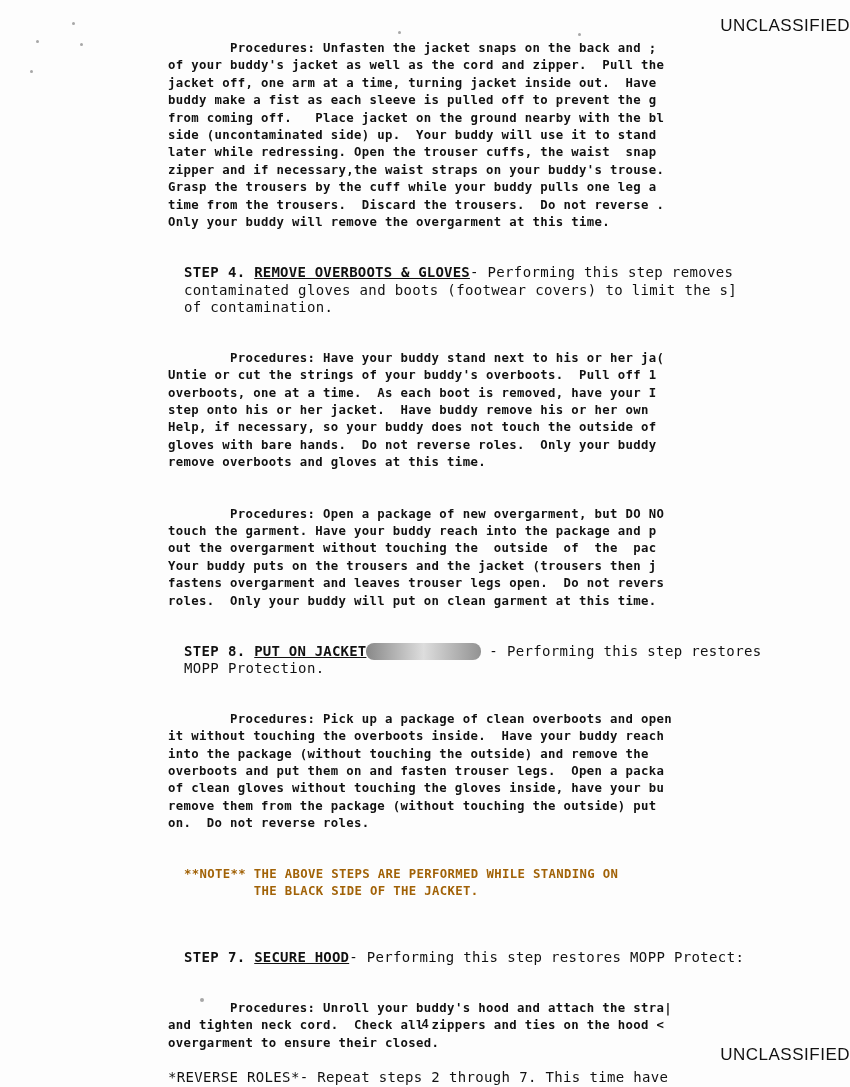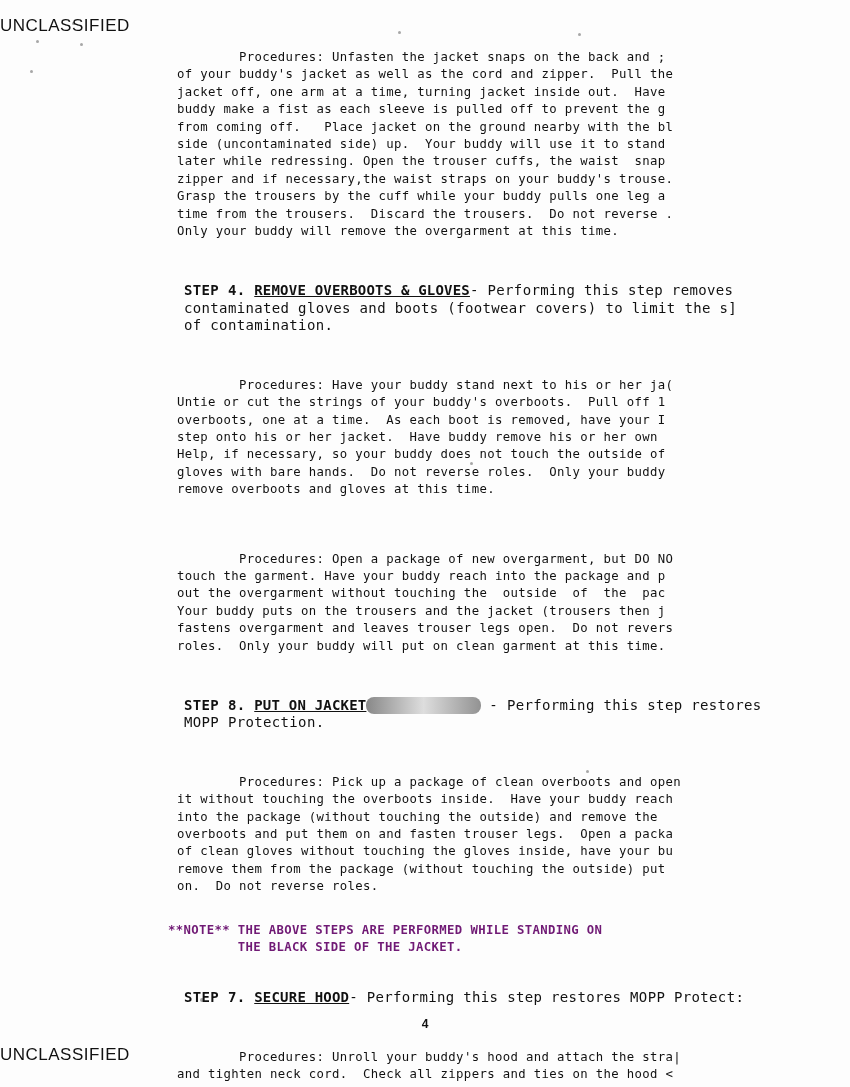--- a/index.html
+++ b/index.html
@@ -24,21 +24,21 @@
   .speck {
     position: absolute;
     background: #8a8a8a;
     border-radius: 50%;
     opacity: 0.75;
   }
   .hdr, .ftr {
     position: absolute;
     left: 0;
     width: 100%;
-    text-align: left;
+    text-align: right;
     font-family: "Liberation Sans", sans-serif;
     font-size: 17px;
     letter-spacing: 0.5px;
     color: #111;
   }
   .hdr { top: 16px; }
   .ftr { bottom: 22px; }
   .pagenum {
     position: absolute;
     left: 0;
@@ -56,21 +56,22 @@
     top: 40px;
     width: 660px;
   }
   .para {
     font-family: "DejaVu Sans Mono", monospace;
     font-size: 12.3px;
     line-height: 17.4px;
     letter-spacing: 0.35px;
     white-space: pre-wrap;
     color: #111;
-    margin: 9px;
+    margin: 0;
+    font-weight: bold;
   }
   .gap-lg { height: 17px; }
   .step-line {
     font-family: "DejaVu Sans Mono", monospace;
     font-size: 14px;
     line-height: 17.4px;
     letter-spacing: 0.35px;
     white-space: pre-wrap;
     color: #111;
     margin: 16px;
@@ -83,22 +84,22 @@
     text-decoration: underline;
     letter-spacing: 0.2px;
   }
   .note {
     font-family: "DejaVu Sans Mono", monospace;
     font-size: 12.3px;
     line-height: 17.4px;
     letter-spacing: 0.35px;
     white-space: pre-wrap;
     font-weight: bold;
-    color: #701a75;
-    margin: 0;
+    color: #a16207;
+    margin: 16px;
   }
   .rev {
     font-family: "DejaVu Sans Mono", monospace;
     font-size: 14px;
     line-height: 17.4px;
     letter-spacing: 0.35px;
     white-space: pre-wrap;
     color: #111;
     margin: 0;
   }

